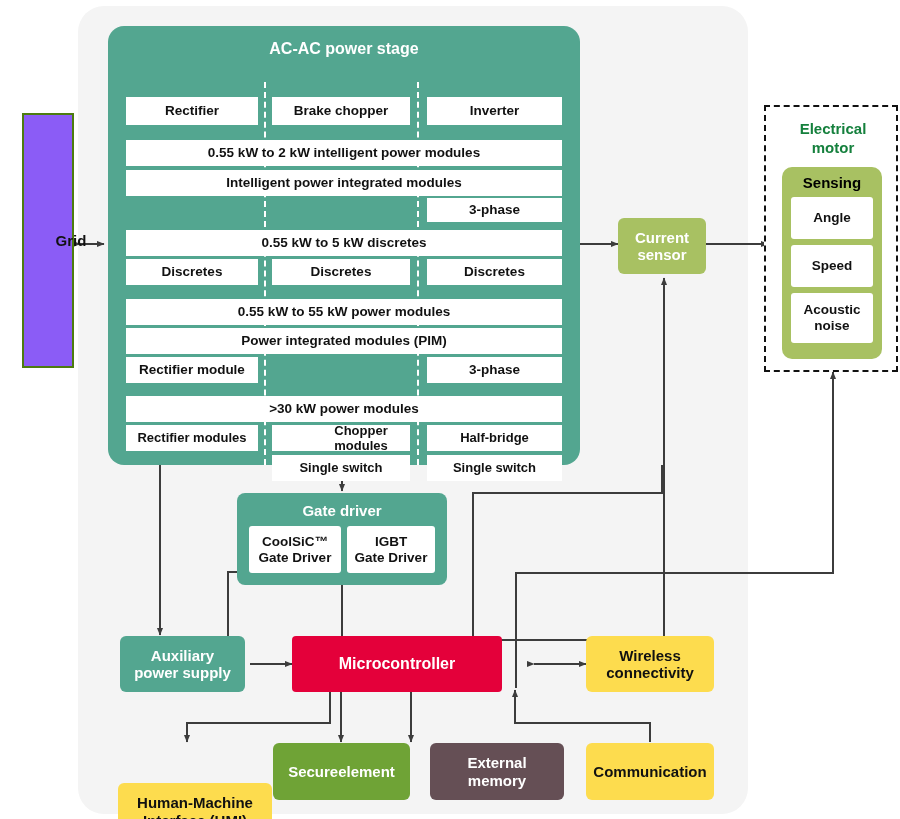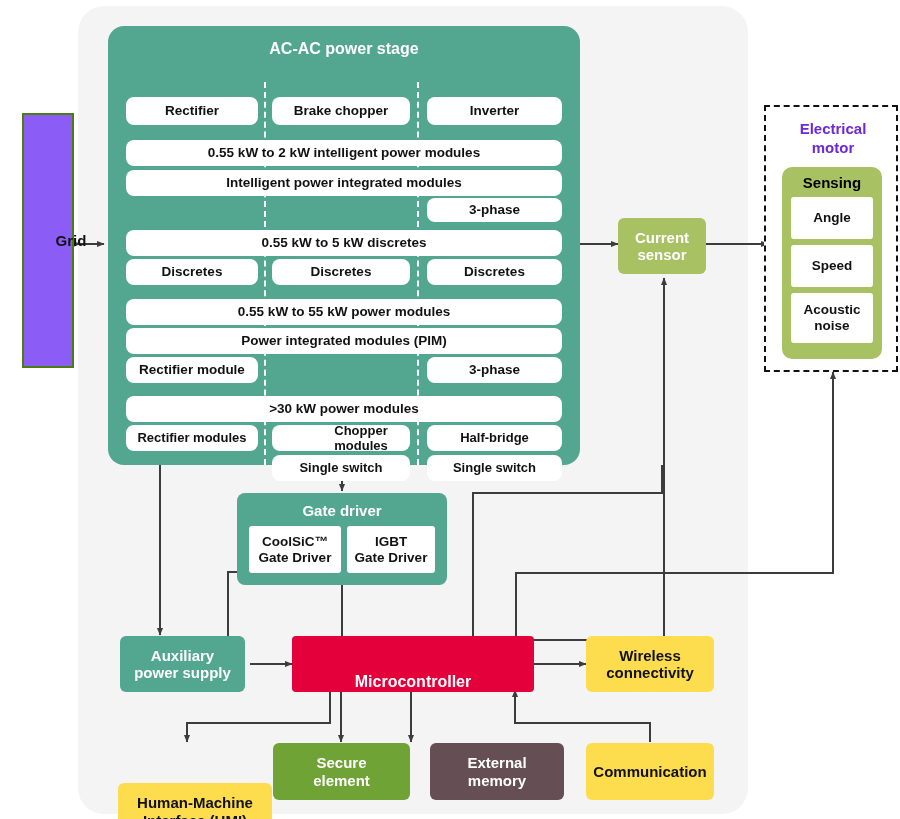--- a/index.html
+++ b/index.html
@@ -18,31 +18,31 @@
   .box{position:absolute;box-sizing:border-box;display:flex;
        align-items:center;justify-content:center;text-align:center;
        font-weight:bold;line-height:1.16;}
 
   
   .powerstage{background:#53a690;border-radius:16px;}
   .ps-title{color:#ffffff;font-size:16px;}
   .colsep{position:absolute;width:0;border-left:2px dashed #ffffff;}
 
   
-  .chip{background:#ffffff;color:#111111;border-radius:8px;font-size:13.5px;}
+  .chip{background:#ffffff;color:#111111;border-radius:0;font-size:13.5px;}
   .chip.sm{font-size:13px;}
 
   
   .grid-box{background:#8b5cf6;border:2px solid #4d7c0f;color:#111;
             font-size:15px;padding-left:46px;}
   .teal{background:#53a690;color:#ffffff;font-size:15px;border-radius:4px;}
   .olive{background:#a8c162;color:#ffffff;font-size:15px;border-radius:6px;}
   .olive-wrap{background:#a8c162;border-radius:10px;}
   .motor-dash{background:#ffffff;border:2px dashed #111111;}
-  .motor-title{color:#6d28d9;font-size:15px;}
+  .motor-title{color:#15803d;font-size:15px;}
   .red{background:#e4003a;color:#ffffff;font-size:16px;border-radius:4px;}
   .yellow{background:#fddc4e;color:#111111;font-size:15px;border-radius:6px;}
   .green{background:#6fa336;color:#ffffff;font-size:15px;border-radius:6px;}
   .plum{background:#654f55;color:#ffffff;font-size:15px;border-radius:6px;}
   .gd-title{color:#ffffff;font-size:15px;}
   .white-chip{background:#ffffff;color:#111;font-size:13.5px;border-radius:3px;}
 </style>
 </head>
 <body>
 
@@ -171,38 +171,38 @@
       <span>Gate Driver</span>
     </div>
   </div>
 
   <div class="box teal" style="left:120px;top:636px;width:125px;height:56px;
        flex-direction:column;border-radius:6px;">
     <span>Auxiliary</span>
     <span>power supply</span>
   </div>
 
-  <div class="box red" style="left:292px;top:636px;width:242px;height:56px;align-items:flex-end;">
+  <div class="box red" style="left:292px;top:636px;width:210px;height:56px;">
     <span>Microcontroller</span>
   </div>
 
   <div class="box yellow" style="left:586px;top:636px;width:128px;height:56px;
        flex-direction:column;">
     <span>Wireless</span>
     <span>connectivity</span>
   </div>
 
   <div class="box yellow" style="left:118px;top:783px;width:154px;height:57px;
        flex-direction:column;">
     <span>Human-Machine</span>
     <span>Interface (HMI)</span>
   </div>
 
   <div class="box green" style="left:273px;top:743px;width:137px;height:57px;
-       flex-direction:column;">
+       flex-direction:row;">
     <span>Secure</span>
     <span>element</span>
   </div>
 
   <div class="box plum" style="left:430px;top:743px;width:134px;height:57px;
        flex-direction:column;">
     <span>External</span>
     <span>memory</span>
   </div>
 

